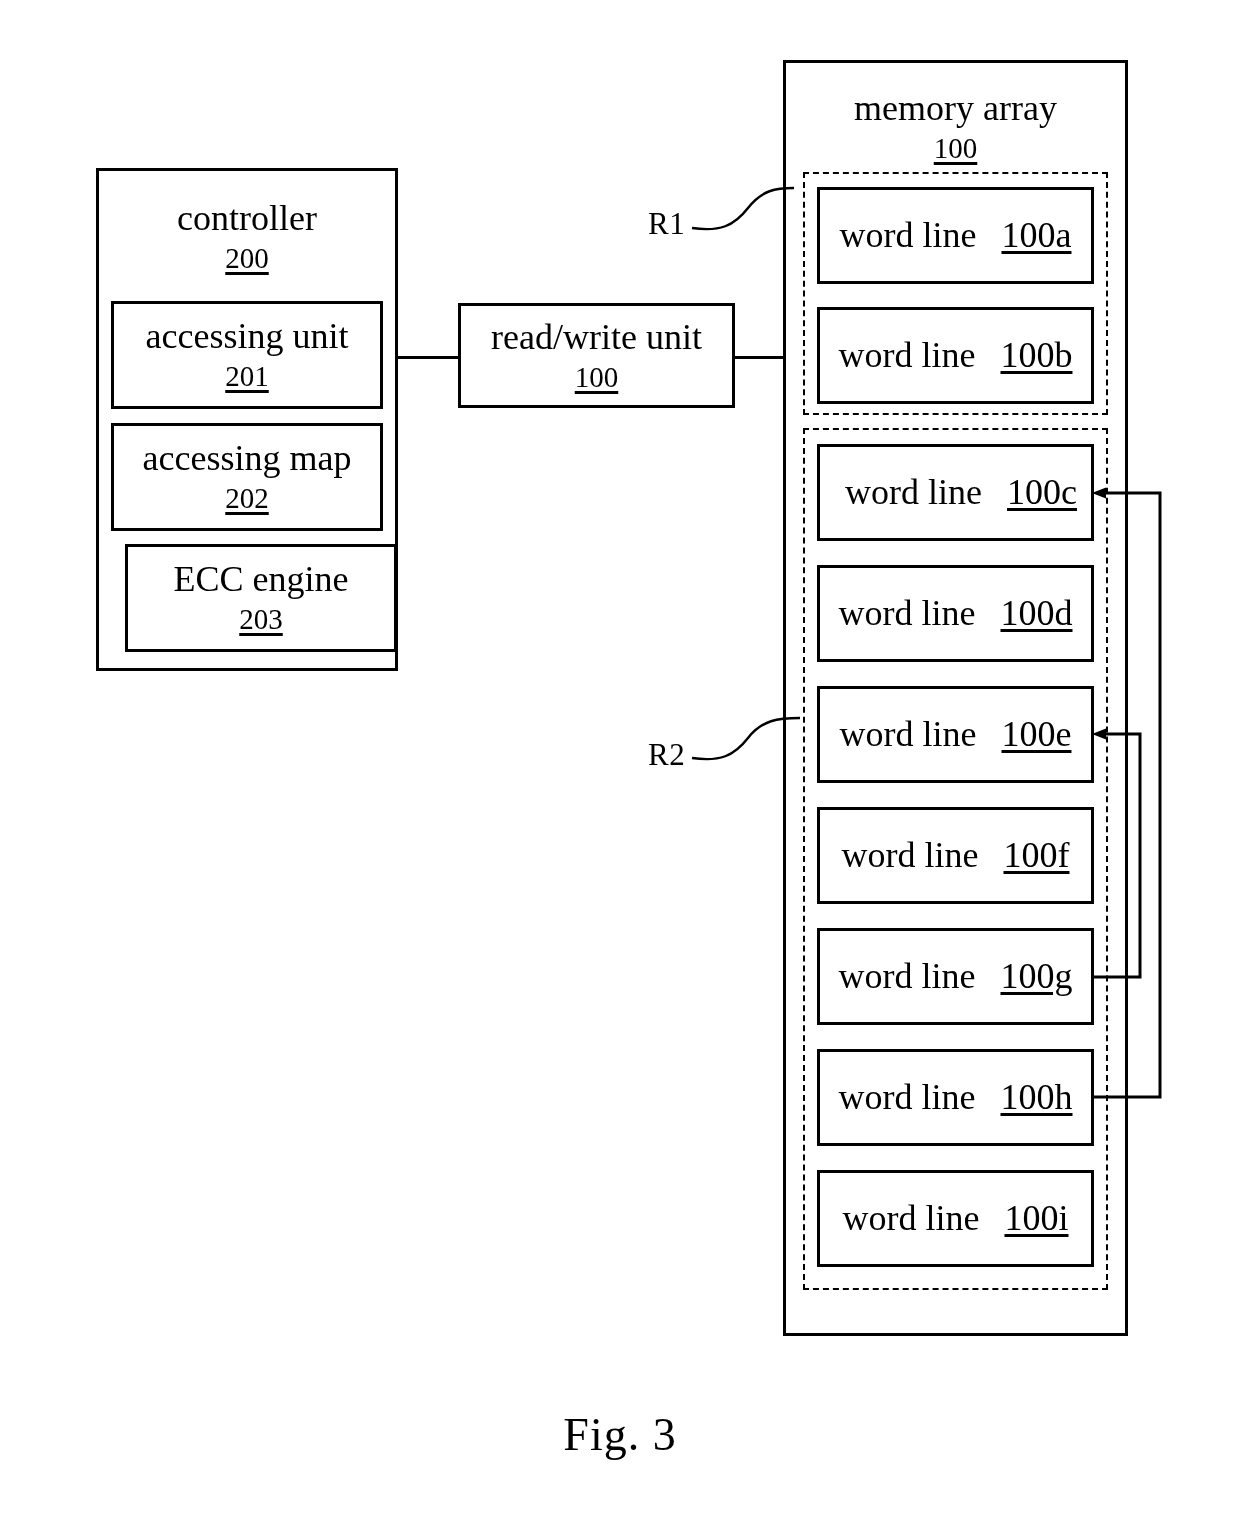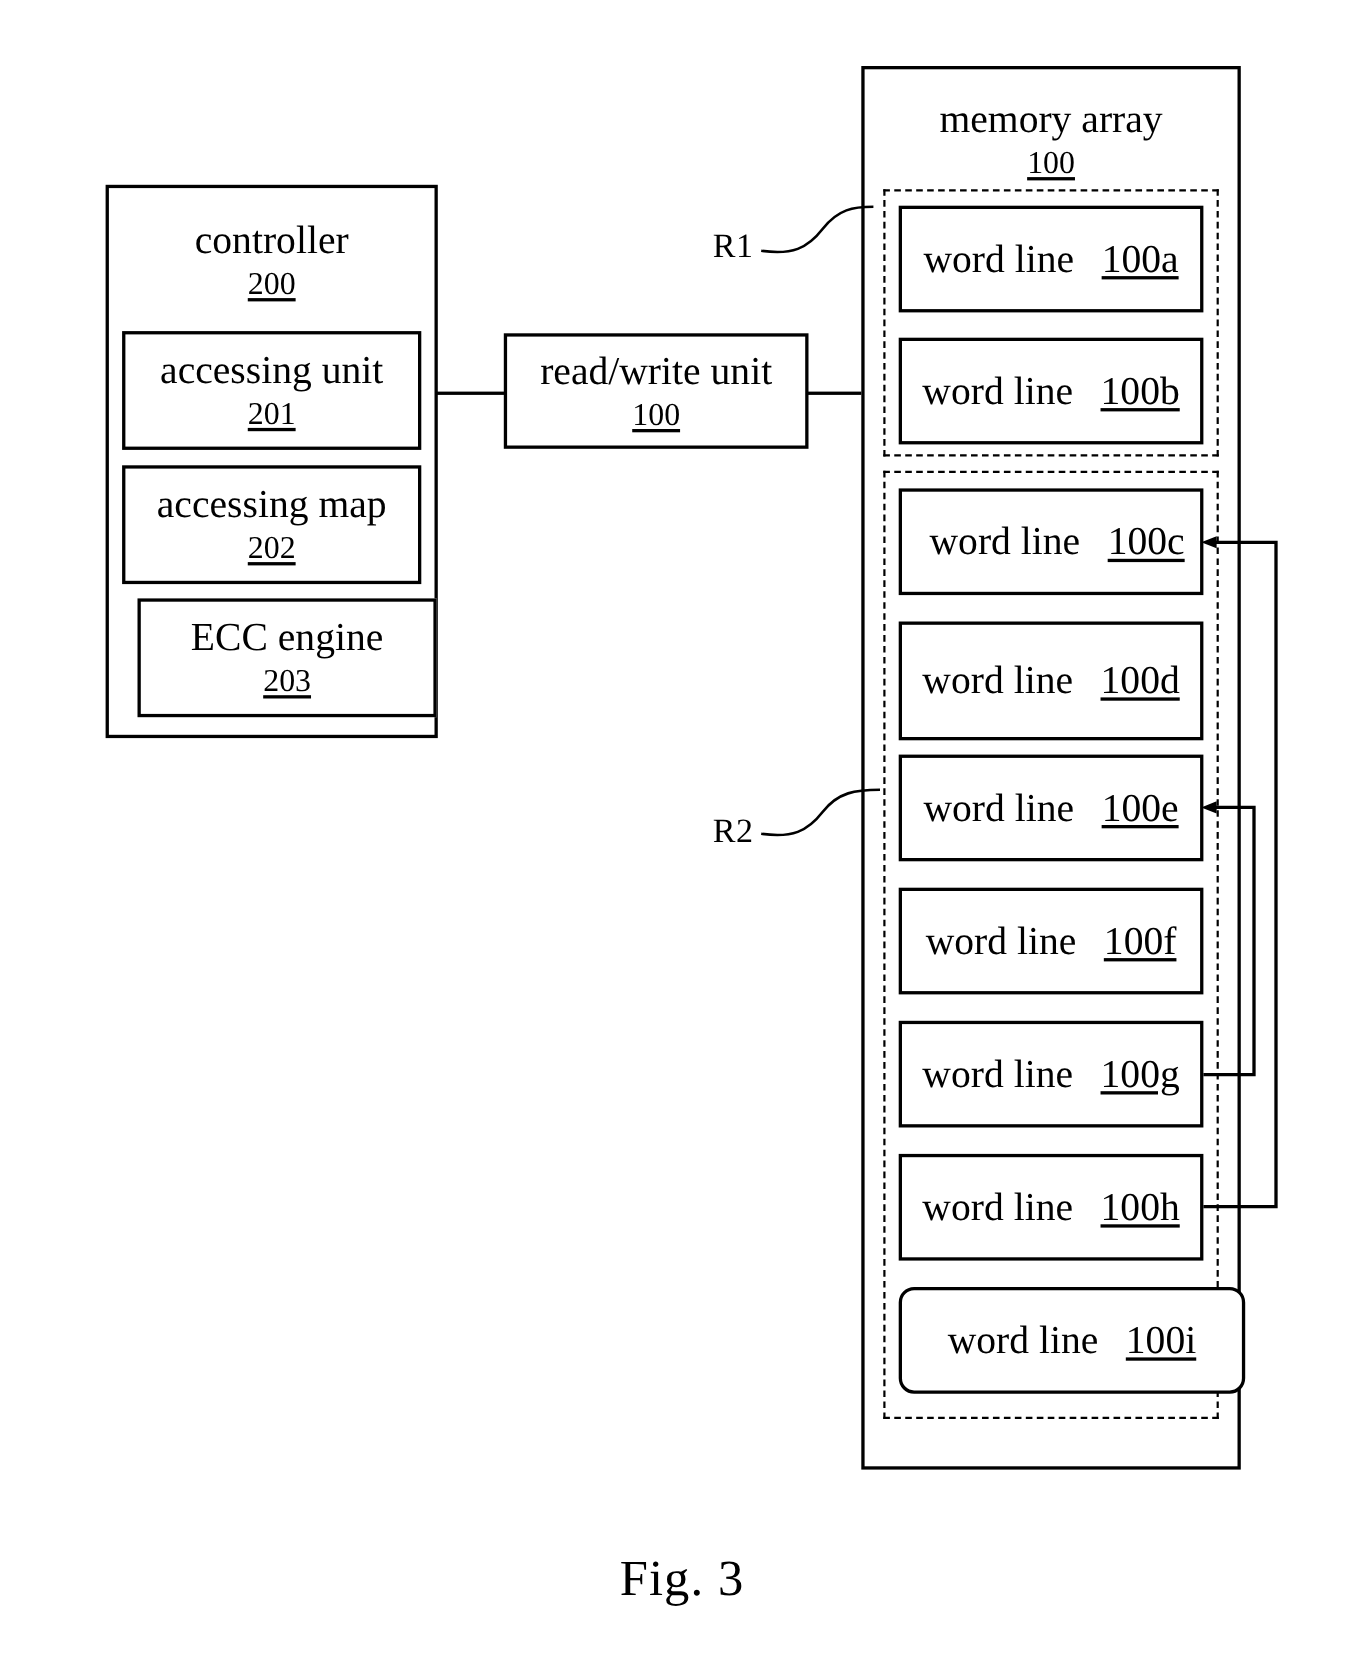--- a/index.html
+++ b/index.html
@@ -149,21 +149,21 @@
 
   <div class="dashed-region" style="left:803px; top:428px; width:305px; height:862px;"></div>
 
   <div class="box" style="left:817px; top:444px; width:277px; height:97px;padding-left:11px;">
     <span class="lbl">
       <span>word line</span>
       <span class="inline-num">100c</span>
     </span>
   </div>
 
-  <div class="box" style="left:817px; top:565px; width:277px; height:108px;align-items:center;">
+  <div class="box" style="left:817px; top:565px; width:277px; height:97px;align-items:center;">
     <span class="lbl">
       <span>word line</span>
       <span class="inline-num">100d</span>
     </span>
   </div>
 
   <div class="box" style="left:817px; top:686px; width:277px; height:97px;">
     <span class="lbl">
       <span>word line</span>
       <span class="inline-num">100e</span>
@@ -184,21 +184,21 @@
     </span>
   </div>
 
   <div class="box" style="left:817px; top:1049px; width:277px; height:97px;">
     <span class="lbl">
       <span>word line</span>
       <span class="inline-num">100h</span>
     </span>
   </div>
 
-  <div class="box" style="left:817px; top:1170px; width:315px; height:97px;border-radius:14px;">
+  <div class="box" style="left:817px; top:1170px; width:277px; height:97px;">
     <span class="lbl">
       <span>word line</span>
       <span class="inline-num">100i</span>
     </span>
   </div>
 
   <svg class="leader" style="left:1080px; top:440px; width:110px; height:700px;" width="110" height="700" viewBox="0 0 110 700">
 
     <g>
       <path d="M 14 657 L 80 657 L 80 53 L 18 53" fill="none" stroke="#000000" stroke-width="3"></path>

